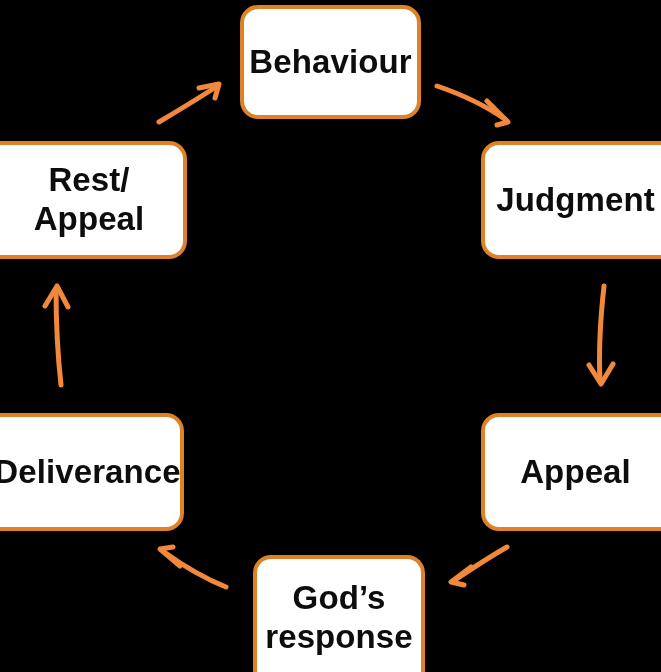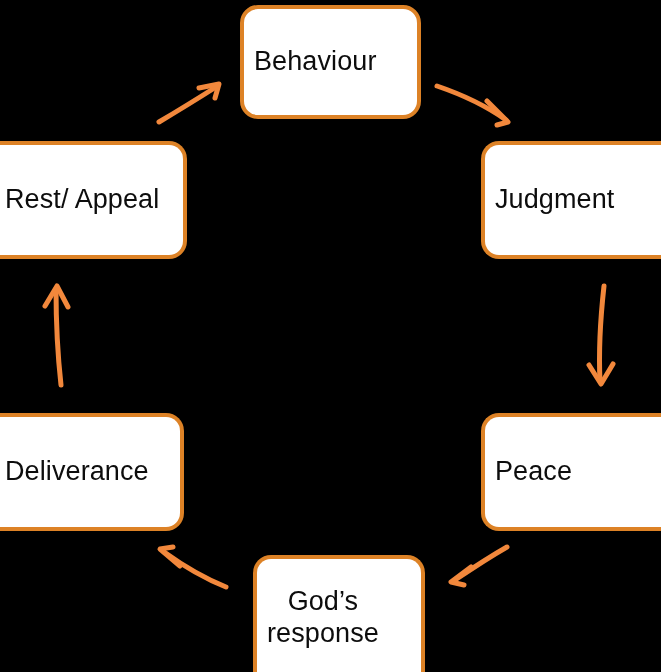--- a/index.html
+++ b/index.html
@@ -27,26 +27,26 @@
     pointer-events: none;
   }
   .node {
     position: absolute;
     box-sizing: border-box;
     background: #FFFFFF;
     border: 4px solid #DD8226;
     border-radius: 18px;
     display: flex;
     align-items: center;
-    justify-content: flex-start;
+    justify-content: center;
     text-align: center;
     color: #0D0D0D;
-    font-size: 27px;
+    font-size: 33px;
     line-height: 1.18;
-    font-weight: 400;
+    font-weight: 700;
     letter-spacing: 0.1px;
     z-index: 2;
   }
   .node-label {
     display: block;
     padding: 0 10px;
     white-space: pre-line;
   }
 
   
@@ -104,21 +104,21 @@
 
   <div class="node" id="node-behaviour">
     <span class="node-label">Behaviour</span>
   </div>
 
   <div class="node clip-right" id="node-judgment">
     <span class="node-label">Judgment</span>
   </div>
 
   <div class="node clip-right" id="node-appeal">
-    <span class="node-label">Peace</span>
+    <span class="node-label">Appeal</span>
   </div>
 
   <div class="node clip-bottom" id="node-gods-response">
     <span class="node-label">God’s
 response</span>
   </div>
 
   <div class="node clip-left" id="node-deliverance">
     <span class="node-label">Deliverance</span>
   </div>

